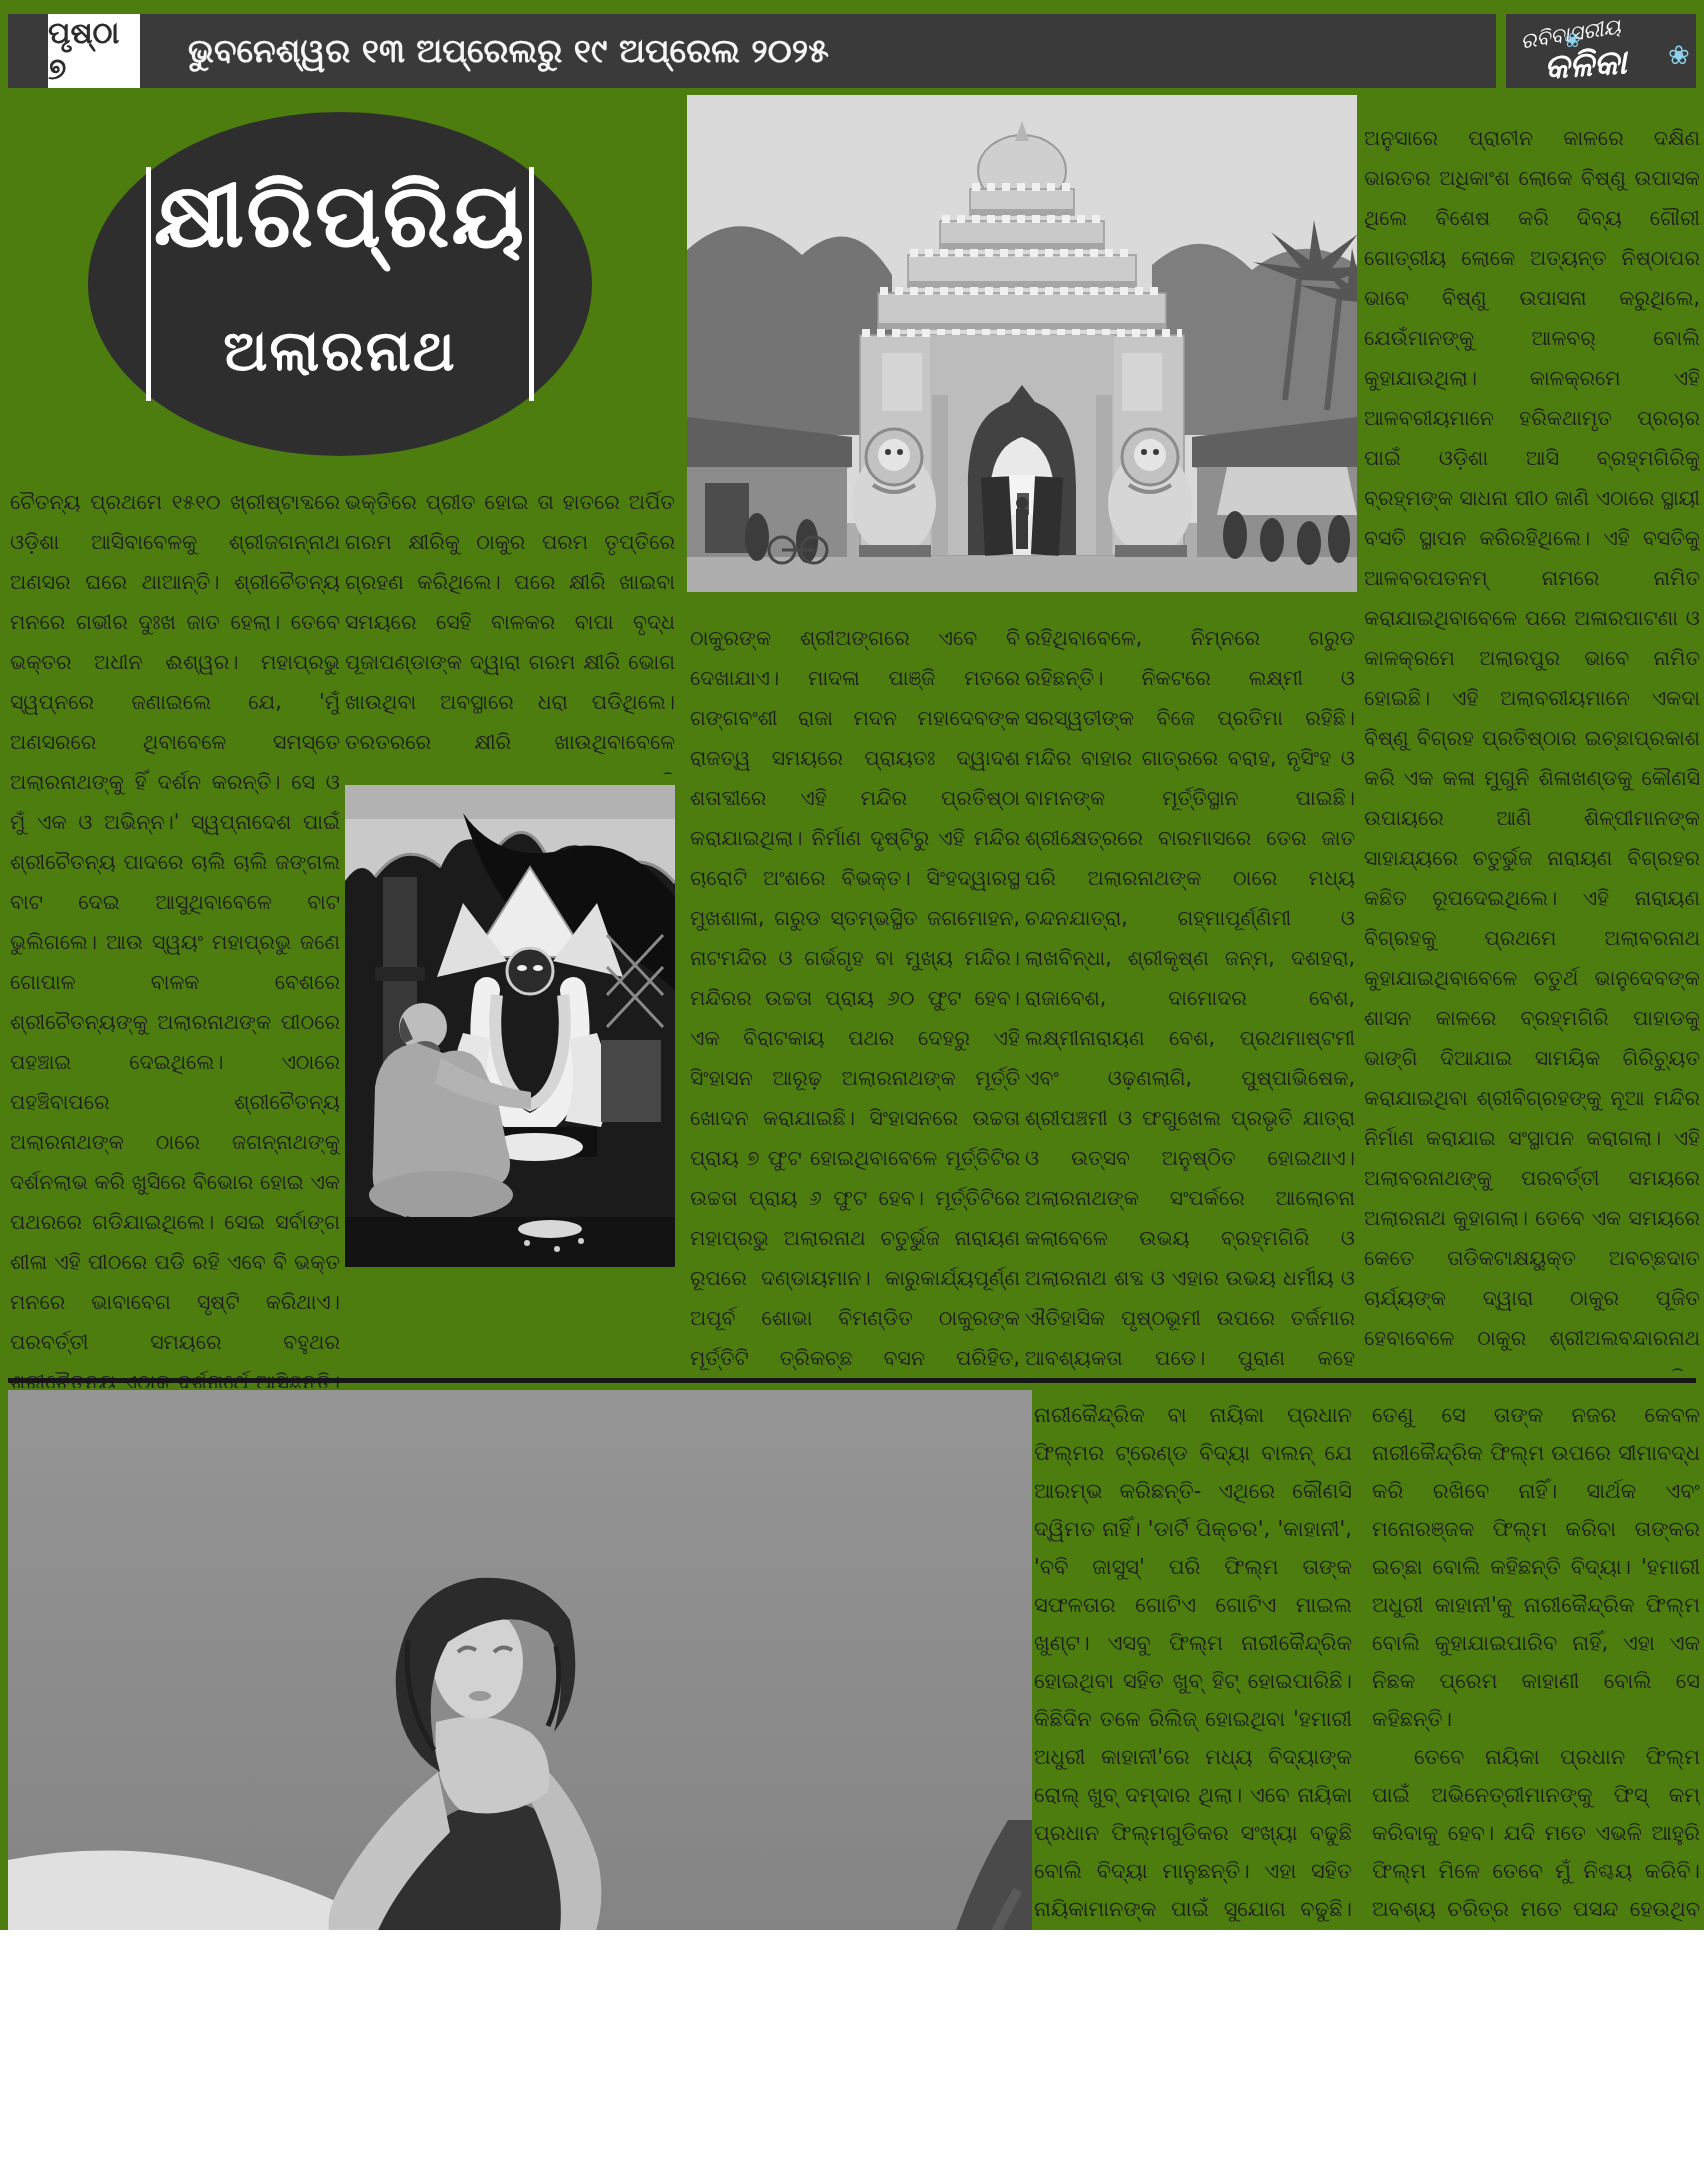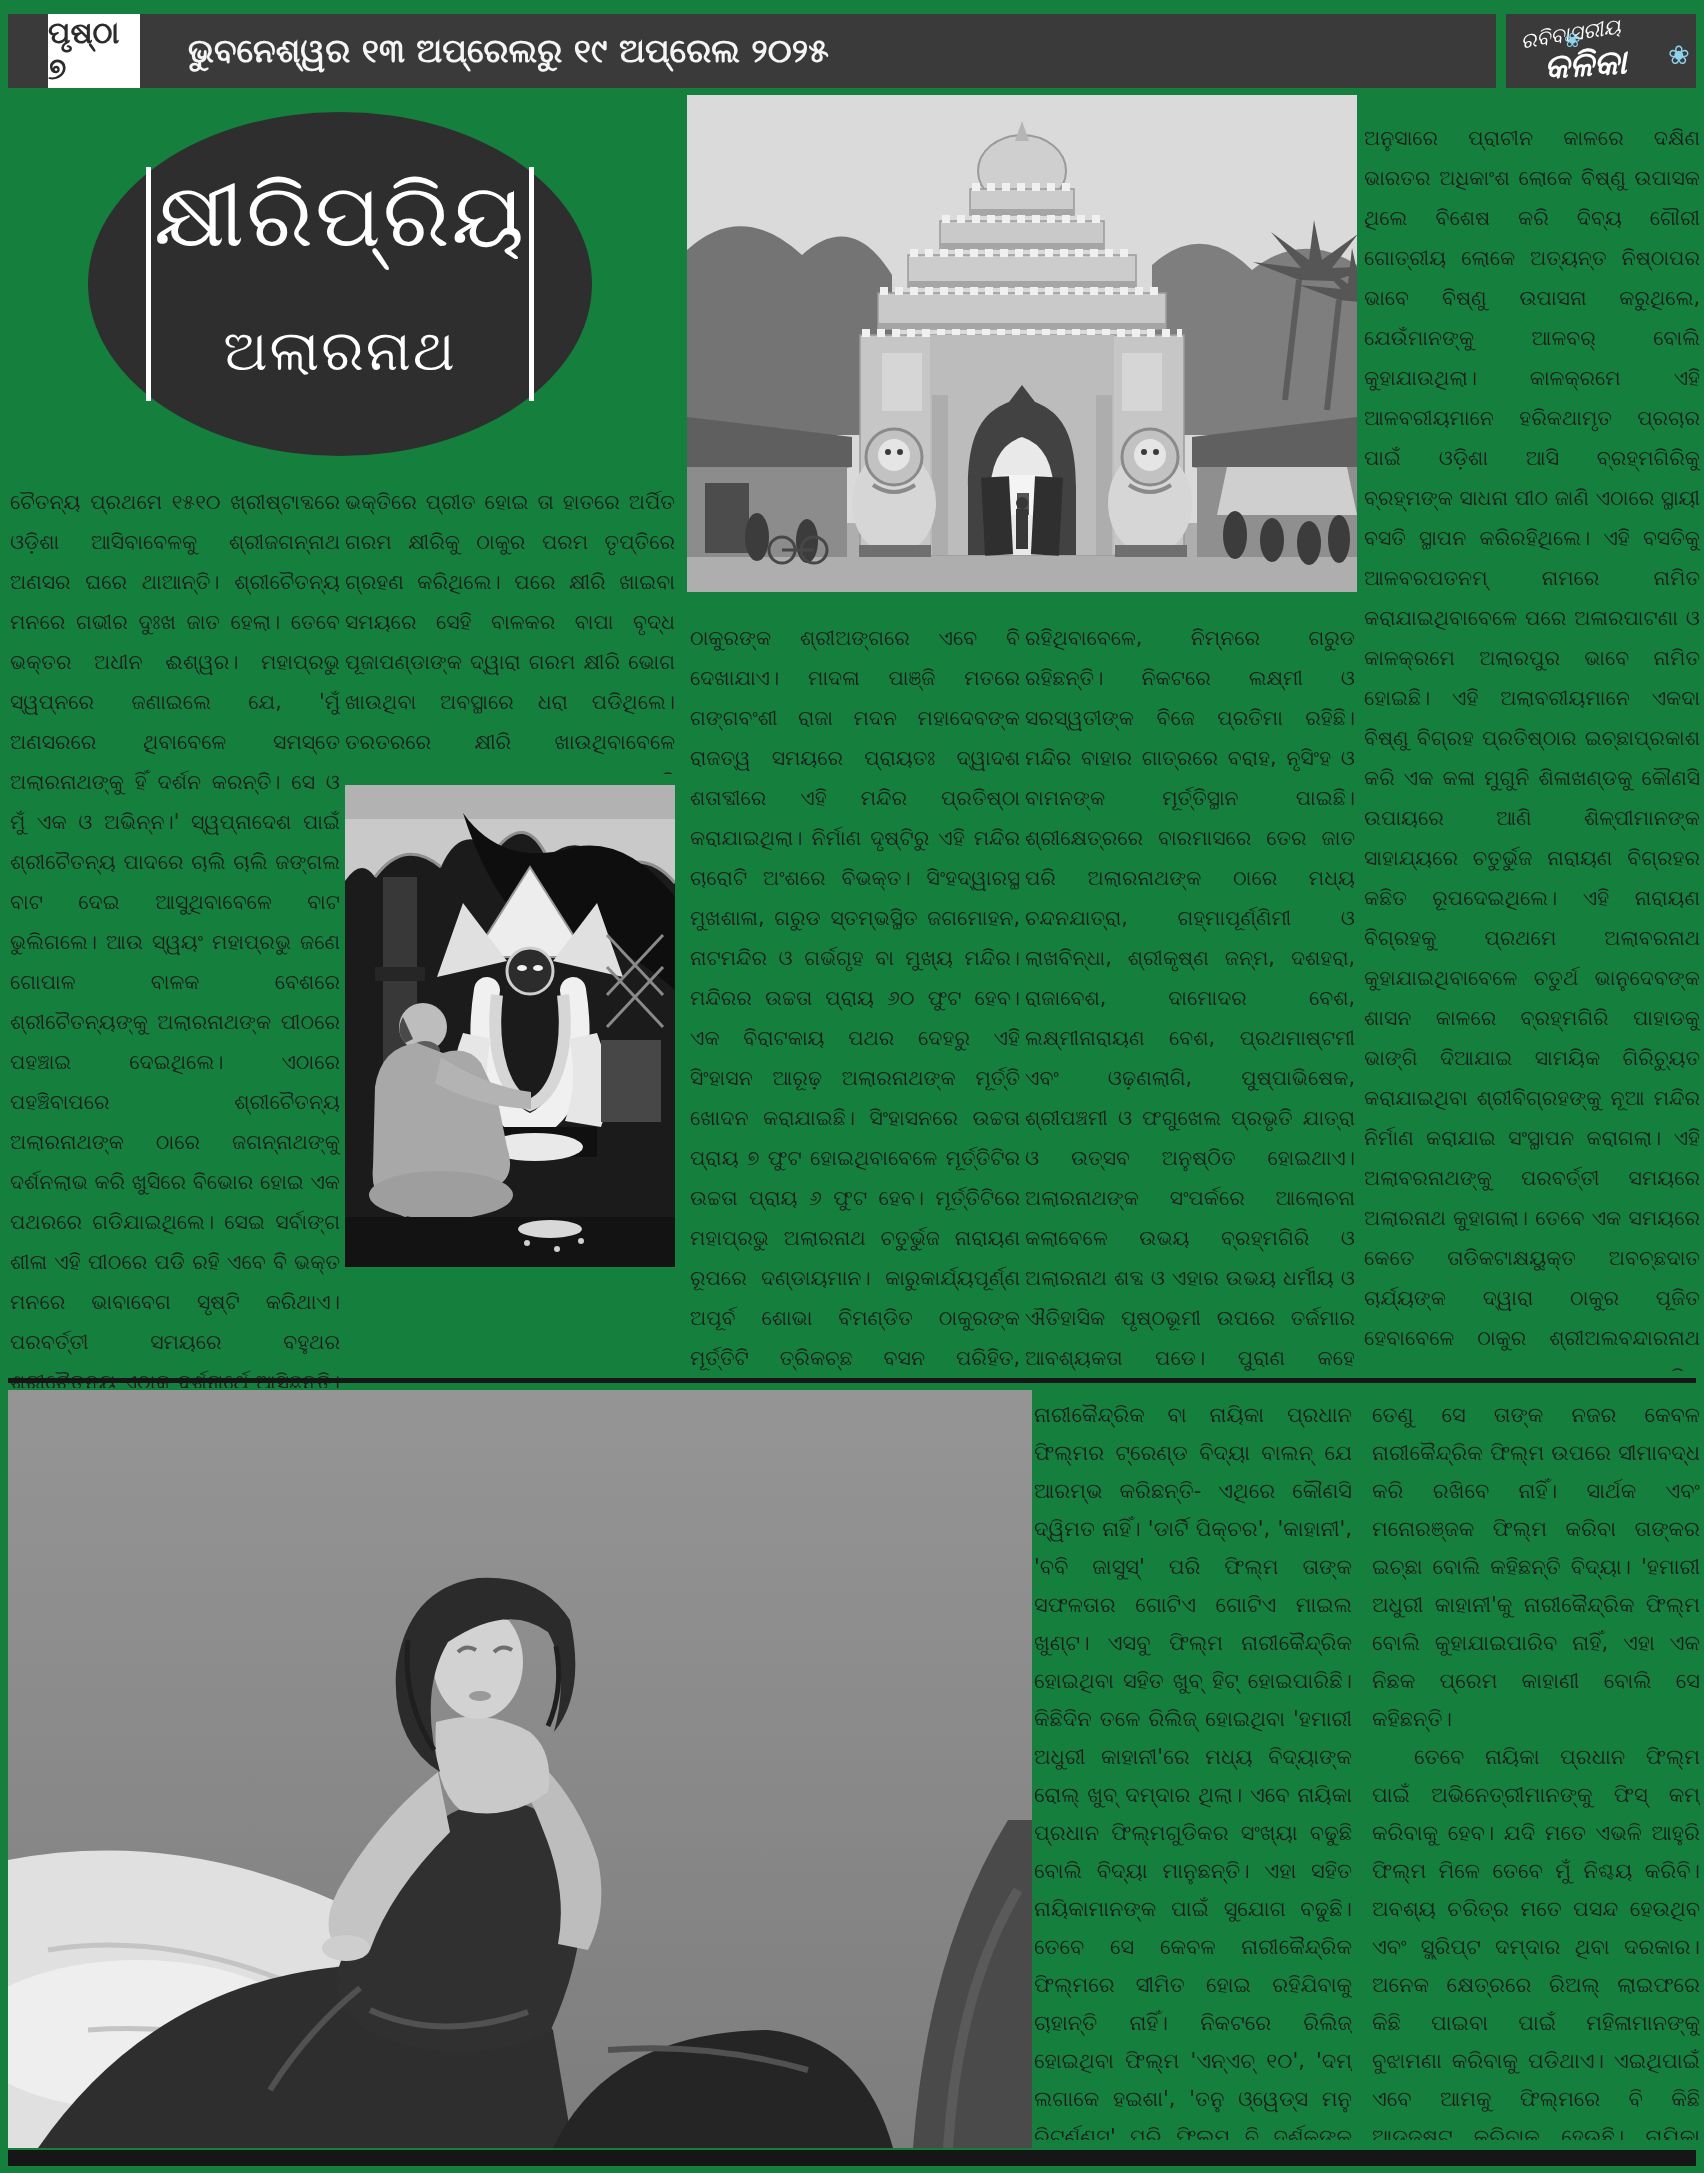--- a/index.html
+++ b/index.html
@@ -3,37 +3,37 @@
 <meta charset="utf-8">
 <style>
   :root{
     --header-bg:#3a3a3a;
     --ink:#1d1d1d;
     --bar-black:#161616;
     --flower-blue:#8fd2ec;
   }
   html,body{margin:0;padding:0;background:#ffffff;}
   body{font-family:"DejaVu Sans","Liberation Sans",sans-serif;color:var(--ink);}
-  #page{position:relative;width:1704px;height:2173px;background:#15803d;overflow:hidden;}
+  #page{position:relative;width:1704px;height:1930px;background:#4d7c0f;overflow:hidden;}
   .abs{position:absolute;}
 
   
   .hdr-block{background:var(--header-bg);}
   .hdr-pagenum{background:#fff;color:#2c2c2c;font-size:30px;font-weight:bold;
     display:flex;align-items:center;justify-content:center;}
   .hdr-date{color:#f5f5f5;font-size:33px;font-weight:bold;display:flex;align-items:center;padding-left:48px;box-sizing:border-box;}
   .masthead{color:#fff;overflow:hidden;}
   .masthead .m1{position:absolute;left:14px;top:8px;font-size:21px;font-style:italic;transform:rotate(-9deg);white-space:nowrap;}
   .masthead .m2{position:absolute;left:38px;top:30px;font-size:34px;font-weight:bold;font-style:italic;transform:rotate(-4deg);white-space:nowrap;}
   .masthead .fl{position:absolute;color:var(--flower-blue);font-size:20px;}
 
   
   .oval{background:#2e2e2e;border-radius:50%;}
   .oval .vbar{position:absolute;top:16%;width:5px;height:68%;background:#fff;}
-  .oval .t{position:absolute;width:100%;text-align:center;color:#fff;font-weight:400;letter-spacing:2px;}
+  .oval .t{position:absolute;width:100%;text-align:center;color:#fff;font-weight:700;letter-spacing:2px;}
 
   
   .col{font-size:20.5px;line-height:40px;text-align:justify;overflow:hidden;color:var(--ink);}
   .colB{font-size:21px;line-height:38px;text-align:justify;overflow:hidden;color:var(--ink);}
   .indent{text-indent:2em;}
 
   .rule{background:var(--bar-black);}
 
   
   .photo{overflow:hidden;}

